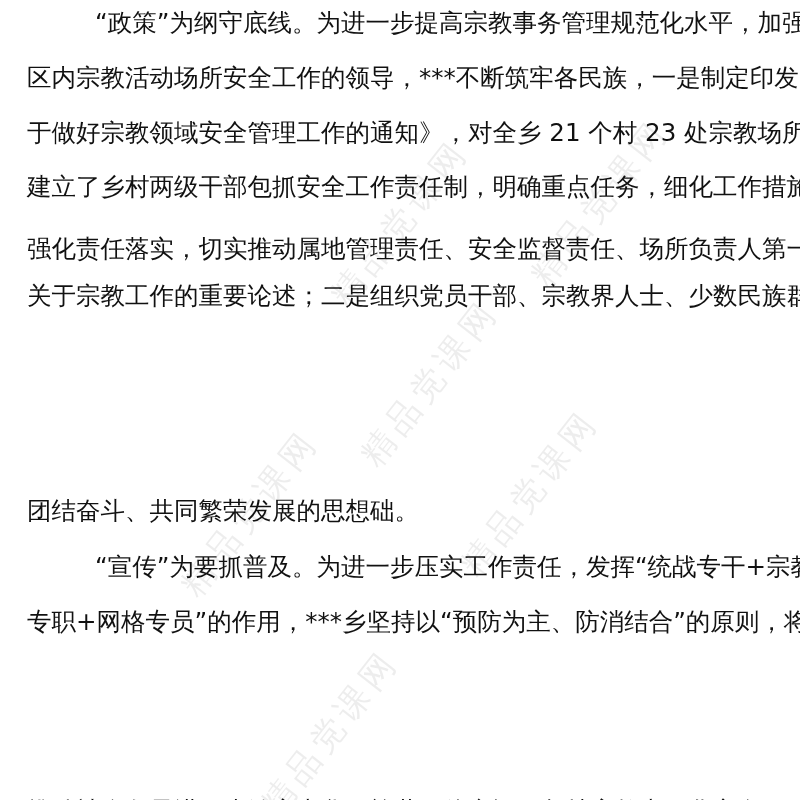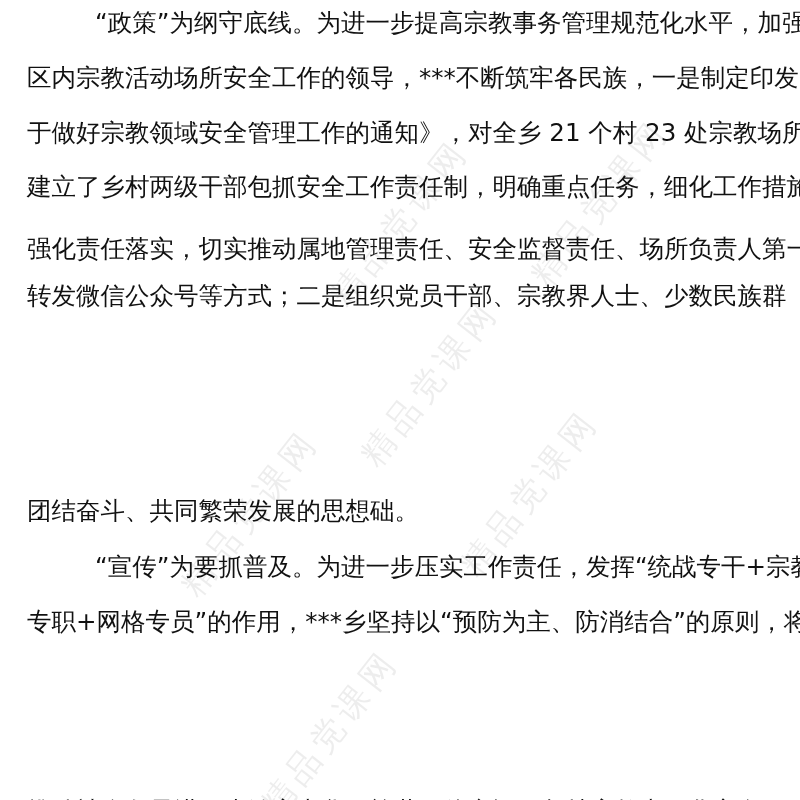--- a/index.html
+++ b/index.html
@@ -63,18 +63,18 @@
 <div class="watermark" style="left:430px; top:470px;">精品党课网</div>
 <div class="watermark" style="left:330px; top:360px;">精品党课网</div>
 <div class="watermark" style="left:230px; top:710px;">精品党课网</div>
 
 <div class="page" id="page">
     <div class="line indent" style="top: 8px;"><span class="b">“政策”为纲守底线。</span><span>为进一步提高宗教事务管理规范化水平，加强辖</span></div>
     <div class="line" style="top: 63px;"><span>区内宗教活动场所安全工作的领导，***不断筑牢各民族，</span><span class="b">一是</span><span>制定印发《关</span></div>
     <div class="line" style="top: 118px;"><span>于做好宗教领域安全管理工作的通知》，对全乡 21 个村 23 处宗教场所处</span></div>
     <div class="line" style="top: 172px;"><span>建立了乡村两级干部包抓安全工作责任制，明确重点任务，细化工作措施，</span></div>
     <div class="line" style="top: 234px;"><span>强化责任落实，切实推动属地管理责任、安全监督责任、场所负责人第一</span></div>
-    <div class="line" style="top: 281px;"><span>转发微信公众号等方式；</span><span class="b">二是</span><span>组织党员干部、宗教界人士、少数民族群</span></div>
+    <div class="line" style="top: 281px;"><span>关于宗教工作的重要论述；</span><span class="b">二是</span><span>组织党员干部、宗教界人士、少数民族群</span></div>
     <div class="line last" style="top: 498px; font-family: Liberation Mono, monospace;"><span>团结奋斗、共同繁荣发展的思想础。</span></div>
     <div class="line indent" style="top: 552px;"><span class="b">“宣传”为要抓普及。</span><span>为进一步压实工作责任，发挥“统战专干+宗教</span></div>
     <div class="line" style="top: 607px;"><span>专职+网格专员”的作用，***乡坚持以“预防为主、防消结合”的原则，将民</span></div>
     <div class="line" style="top: 796px;"><span>推动社会各界进一步铸牢中华民族共同体意识，坚持宗教中国化方向，助</span></div>
   </div>
 
 </body></html>

